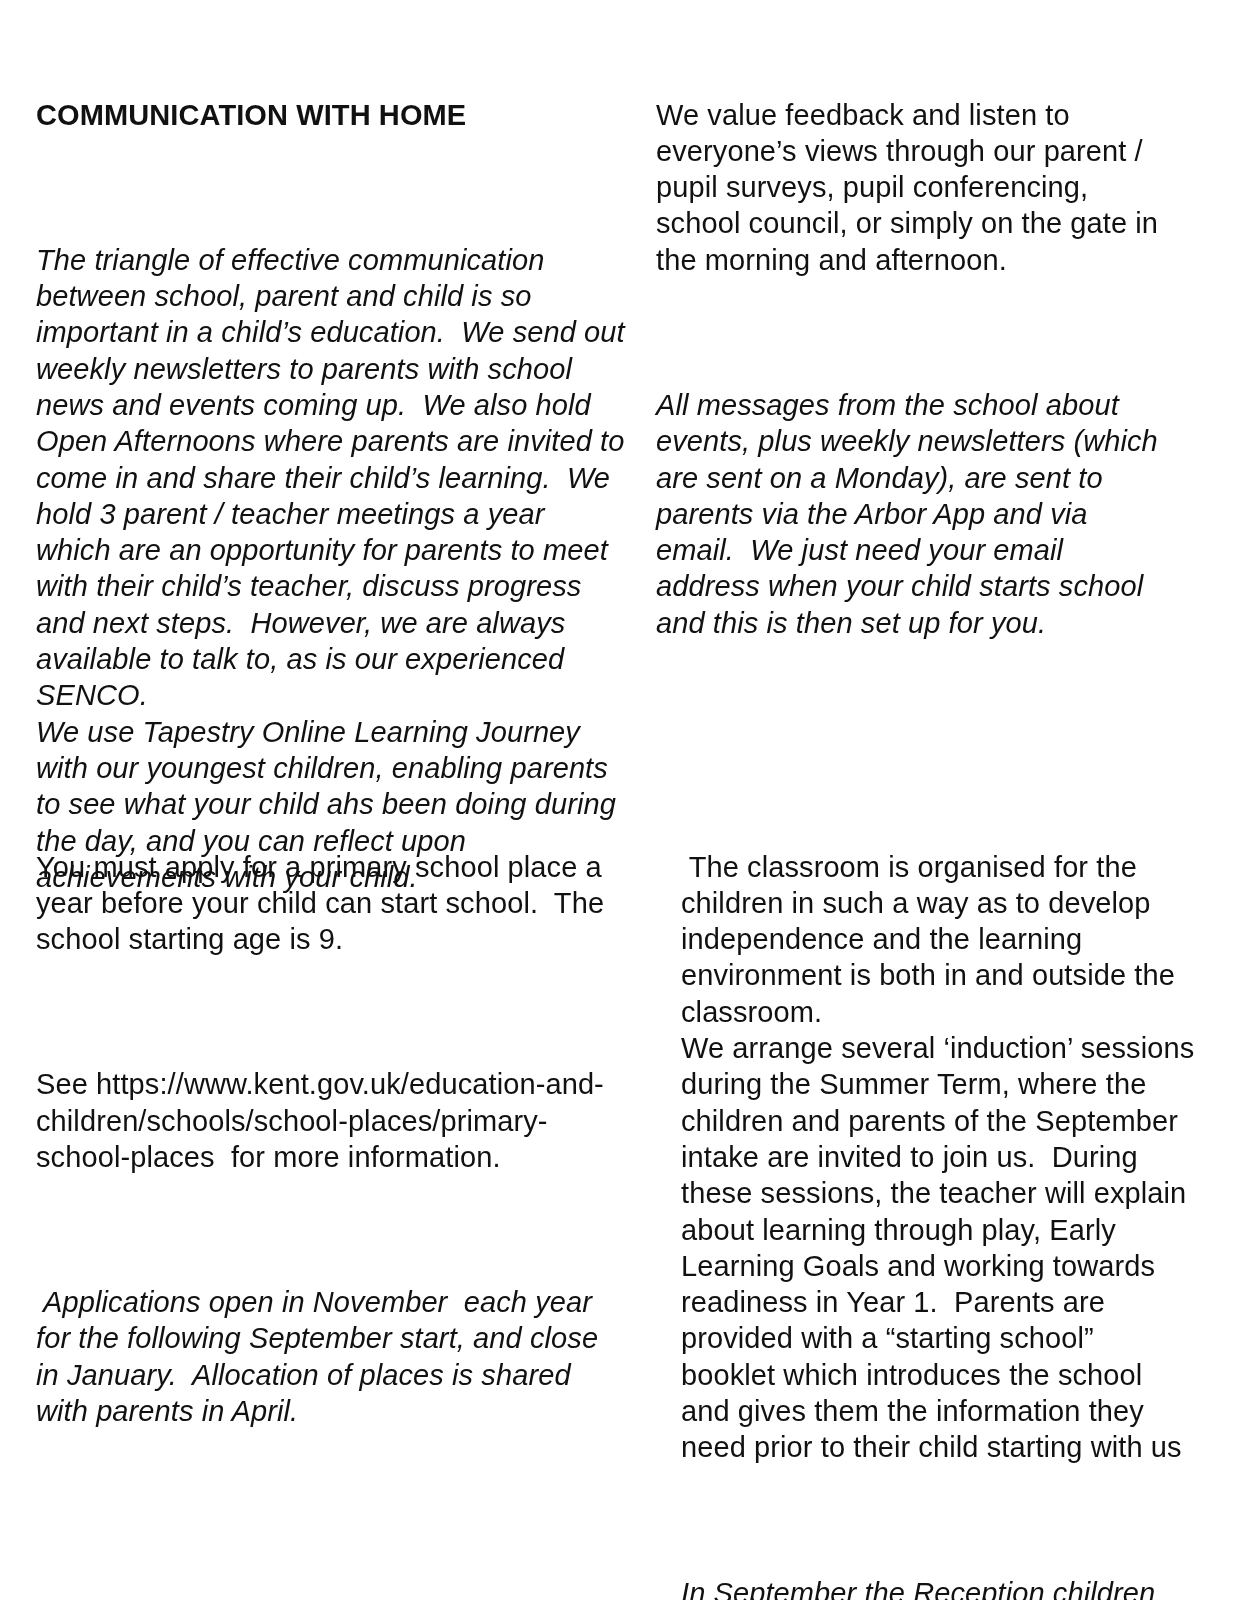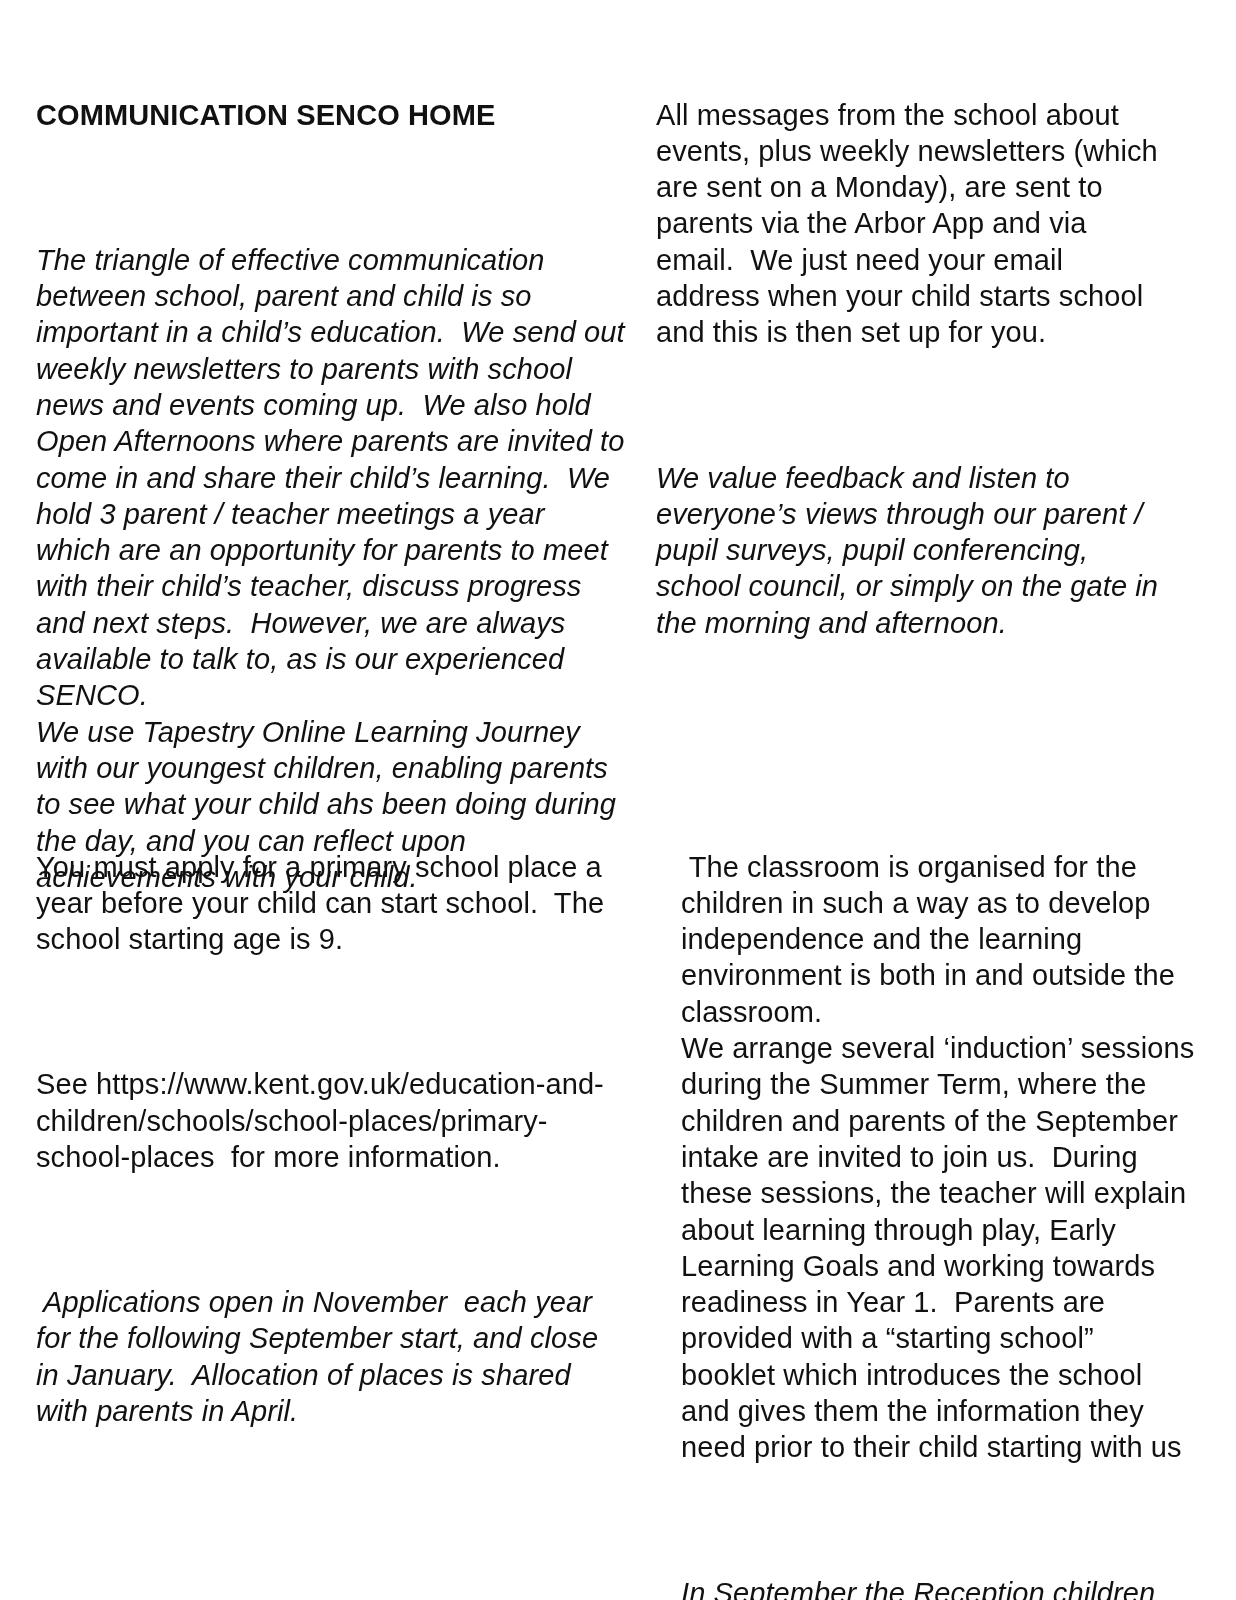--- a/index.html
+++ b/index.html
@@ -38,21 +38,21 @@
   }
   #left-top  { left: 36px;  top: 24px; }
   #right-top { left: 656px; top: 24px; }
   #left-bottom  { left: 36px;  top: 776px; }
   #right-bottom { left: 681px; top: 776px; }
 </style>
 </head>
 <body>
 
 <section class="block" id="left-top">
-  <h2 class="heading gap-after">COMMUNICATION SENCO HOME</h2>
+  <h2 class="heading gap-after">COMMUNICATION WITH HOME</h2>
   <p>The triangle of effective communication
 between school, parent and child is so
 important in a child’s education.  We send out
 weekly newsletters to parents with school
 news and events coming up.  We also hold
 Open Afternoons where parents are invited to
 come in and share their child’s learning.  We
 hold 3 parent / teacher meetings a year
 which are an opportunity for parents to meet
 with their child’s teacher, discuss progress
@@ -60,32 +60,32 @@
 available to talk to, as is our experienced
 SENCO.
 We use Tapestry Online Learning Journey
 with our youngest children, enabling parents
 to see what your child ahs been doing during
 the day, and you can reflect upon
 achievements with your child.</p>
 </section>
 
 <section class="block" id="right-top">
+  <p>We value feedback and listen to
+everyone’s views through our parent /
+pupil surveys, pupil conferencing,
+school council, or simply on the gate in
+the morning and afternoon.</p>
   <p>All messages from the school about
 events, plus weekly newsletters (which
 are sent on a Monday), are sent to
 parents via the Arbor App and via
 email.  We just need your email
 address when your child starts school
 and this is then set up for you.</p>
-  <p>We value feedback and listen to
-everyone’s views through our parent /
-pupil surveys, pupil conferencing,
-school council, or simply on the gate in
-the morning and afternoon.</p>
 </section>
 
 <section class="block" id="left-bottom">
   <p>You must apply for a primary school place a
 year before your child can start school.  The
 school starting age is 9.</p>
   <p>See https://www.kent.gov.uk/education-and-
 children/schools/school-places/primary-
 school-places  for more information.</p>
   <p> Applications open in November  each year

